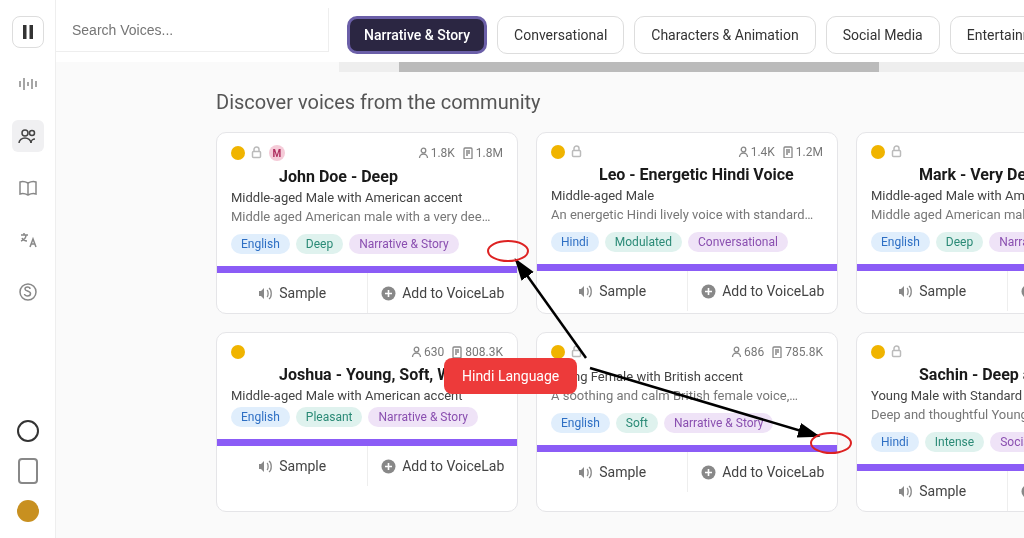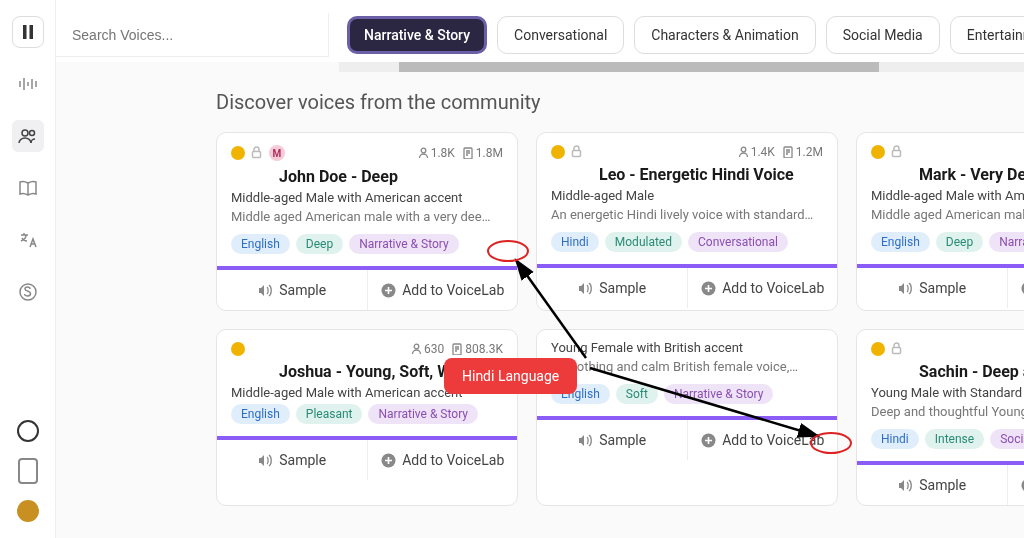--- a/index.html
+++ b/index.html
@@ -10,21 +10,21 @@
 .rail-icon { width: 32px; height: 32px; display: flex; align-items: center; justify-content: center; color: #555; cursor: pointer; border-radius: 6px; }
 .rail-icon.pause { border: 1px solid #ddd; border-radius: 8px; font-weight: bold; }
 .rail-icon.active { background: #f0f0f2; }
 .rail-spacer { flex: 1; }
 .rail-bottom { display: flex; flex-direction: column; align-items: center; gap: 16px; padding-bottom: 16px; }
 .rail-circle { width: 22px; height: 22px; border: 2px solid #333; border-radius: 50%; }
 .rail-square { width: 20px; height: 26px; border: 2px solid #888; border-radius: 4px; }
 .rail-avatar { width: 22px; height: 22px; background: #c89020; border-radius: 50%; }
 
 .main { flex: 1; display: flex; flex-direction: column; overflow: hidden; }
-.topbar { display: flex; align-items: center; gap: 8px; padding: 8px 0 0 0; background: #fff; }
+.topbar { display: flex; align-items: flex-start; gap: 8px; padding: 8px 0 0 0; background: #fff; }
 .search-wrap { width: 273px; padding: 12px 16px; border-right: 1px solid #eee; border-bottom: 1px solid #eee; }
 .search-input { border: none; outline: none; font-size: 14px; color: #888; width: 100%; background: transparent; }
 .tabs { display: flex; gap: 10px; padding: 8px 10px; overflow: hidden; flex: 1; }
 .tab { padding: 10px 16px; border: 1px solid #ddd; border-radius: 10px; font-size: 14px; color: #333; background: #fff; cursor: pointer; white-space: nowrap; }
 .tab.active { background: #2b2642; color: #fff; border: 3px solid #6b5fa8; padding: 8px 14px; font-weight: 500; }
 .hscroll { height: 10px; background: #eee; margin-left: 283px; position: relative; }
 .hscroll-thumb { position: absolute; left: 60px; width: 480px; height: 100%; background: #bbb; }
 
 .content { padding: 18px 0 0 0; overflow: hidden; }
 .section-title { font-size: 20px; color: #555; font-weight: 400; padding-left: 160px; margin-bottom: 18px; }
@@ -40,21 +40,21 @@
 .stat { display: inline-flex; align-items: center; gap: 2px; }
 .card-body { padding: 6px 14px 12px 14px; }
 .card-title { font-size: 16px; font-weight: 700; color: #1a1a1a; margin-bottom: 4px; white-space: nowrap; overflow: hidden; text-overflow: ellipsis; margin-left: 48px; }
 .card-sub { font-size: 13px; color: #444; margin-bottom: 4px; white-space: nowrap; overflow: hidden; text-overflow: ellipsis; }
 .card-desc { font-size: 13px; color: #777; margin-bottom: 10px; white-space: nowrap; overflow: hidden; text-overflow: ellipsis; }
 .tagrow { display: flex; gap: 6px; flex-wrap: wrap; }
 .tag { padding: 3px 10px; border-radius: 10px; font-size: 12px; }
 .tag.blue { background: #e0eefc; color: #2e6fc4; }
 .tag.teal { background: #dff2ee; color: #2a8a76; }
 .tag.purple { background: #efe3f7; color: #8a4fb0; }
-.card-actions { display: flex; border-top: 4px solid #8b5cf6; }
+.card-actions { display: flex; border-top: 7px solid #8b5cf6; }
 .action { flex: 1; padding: 12px 0; text-align: center; font-size: 14px; color: #444; cursor: pointer; display: flex; align-items: center; justify-content: center; gap: 6px; }
 .action + .action { border-left: 1px solid #eee; text-align: center; }
 .action-icon { width: 16px; height: 16px; display: inline-flex; align-items: center; justify-content: center; color: #888; }
 
 
 .overlay { position: absolute; left: 0; top: 0; pointer-events: none; }
 .callout { position: absolute; background: #ed3a3a; color: #fff; padding: 10px 18px; font-size: 14px; border-radius: 8px; }
 .ring { position: absolute; border: 2px solid #d22; border-radius: 50%; }
 </style>
 </head>
@@ -294,20 +294,39 @@
                 </span>Sample</div>
       <div class="action"><span class="action-icon">
                   <svg width="15" height="15" viewBox="0 0 15 15">
                     <circle cx="7.5" cy="7.5" r="7" fill="#888"></circle>
                     <path d="M7.5 4v7M4 7.5h7" stroke="#fff" stroke-width="1.6"></path>
                   </svg>
                 </span>Add to VoiceLab</div>
     </div>
   </div>
           <div class="card">
+    <div class="card-head">
+      <div class="badges">
+                <span class="badge-check"></span>
+                <span class="badge-lock"><svg width="11" height="13" viewBox="0 0 11 13" fill="none" stroke="#bbb" stroke-width="1.5">
+                    <rect x="1.5" y="5.5" width="8" height="6" rx="1"></rect>
+                    <path d="M3 5.5V3.5a2.5 2.5 0 015 0v2"></path>
+                  </svg></span>
+              </div>
+      <div class="stats">
+        <span class="stat"><svg width="11" height="12" viewBox="0 0 11 12" fill="none" stroke="#888" stroke-width="1.3">
+                    <circle cx="5.5" cy="3.5" r="2.3"></circle>
+                    <path d="M1.5 11c0-2.2 1.8-4 4-4s4 1.8 4 4"></path>
+                  </svg>686</span>
+        <span class="stat"><svg width="11" height="12" viewBox="0 0 11 12" fill="none" stroke="#888" stroke-width="1.3">
+                    <path d="M2 1h6a1 1 0 011 1v9a1 1 0 01-1 1H2a1 1 0 01-1-1V2a1 1 0 011-1z"></path>
+                    <path d="M3 4h4M3 6h4M3 8h2"></path>
+                  </svg>785.8K</span>
+      </div>
+    </div>
     <div class="card-body">
       <div class="card-title"></div>
       <div class="card-sub">Young Female with British accent</div>
       <div class="card-desc">A soothing and calm British female voice,…</div>
       <div class="tagrow">
                 <span class="tag blue">English</span>
                 <span class="tag teal">Soft</span>
                 <span class="tag purple">Narrative &amp; Story</span>
               </div>
     </div>

